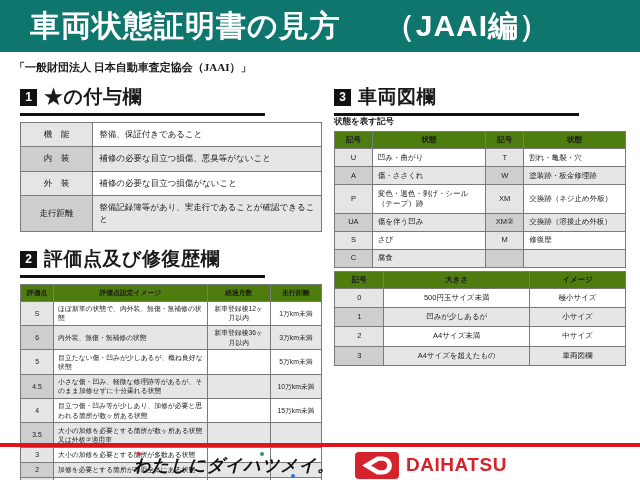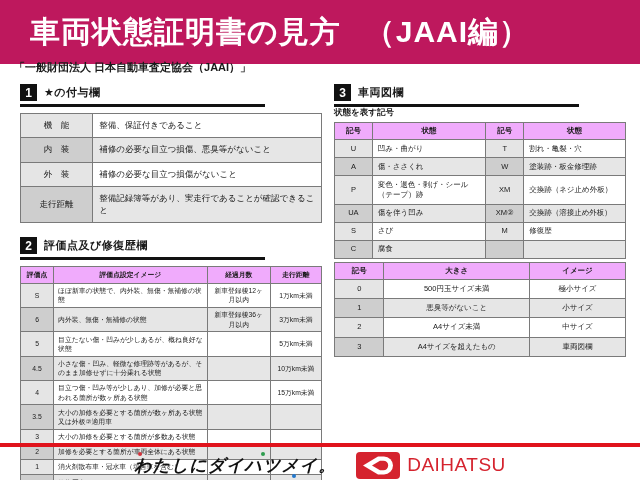--- a/index.html
+++ b/index.html
@@ -3,47 +3,47 @@
 <meta charset="utf-8">
 <style>
   html,body{margin:0;padding:0;}
   body{
     width:640px;height:480px;position:relative;overflow:hidden;
     background:#ffffff;color:#1a1a1a;
     font-family:"Liberation Sans","DejaVu Sans",sans-serif;
   }
   
   .banner{
-    position:absolute;top:0;left:0;width:640px;height:64px;
-    background:#be185d;display:flex;align-items:center;
-    padding-left:30px;box-sizing:border-box;gap:24px;
+    position:absolute;top:0;left:0;width:640px;height:52px;
+    background:#0f766e;display:flex;align-items:center;
+    padding-left:30px;box-sizing:border-box;gap:44px;
   }
   .banner-title{color:#fff;font-size:30px;font-weight:bold;letter-spacing:1px;}
   .banner-edition{color:#fff;font-size:30px;font-weight:bold;letter-spacing:1px;}
   
-  .source{position:absolute;top:60px;left:14px;font-size:11px;font-weight:bold;}
+  .source{position:absolute;top:60px;left:14px;font-size:11px;font-weight:bold;font-family:Liberation Serif, serif;}
   
   .col-left{position:absolute;top:84px;left:20px;width:302px;}
   .col-right{position:absolute;top:84px;left:334px;width:292px;}
   
   .sec-head{
     display:flex;align-items:center;gap:7px;
     border-bottom:3px solid #111;padding-bottom:3px;width:245px;
   }
   .sec-num{
     background:#111;color:#fff;width:17px;height:17px;flex:0 0 17px;
     display:flex;align-items:center;justify-content:center;
     font-size:12px;font-weight:bold;
   }
-  .sec-title{font-size:11px;font-weight:bold;letter-spacing:.5px;}
+  .sec-title{font-size:19px;font-weight:bold;letter-spacing:.5px;font-family:Liberation Serif, serif;}
   
   table.tbl{border-collapse:collapse;border:1px solid #444;width:100%;table-layout:fixed;}
   .tbl th,.tbl td{border:1px solid #7a7a7a;padding:2px 4px;vertical-align:middle;
     overflow:hidden;word-break:break-all;line-height:1.35;}
-  .tbl th{background:#f0abfc;font-weight:bold;text-align:center;}
+  .tbl th{background:#4d7c0f;font-weight:bold;text-align:center;}
   .tbl tbody tr:nth-child(even){background:#e6e6e6;}
   .tbl td.c0{background:rgba(0,0,0,0.10);text-align:center;}
   
   .tbl-star{margin-top:6px;font-size:8.5px;}
   .tbl-star td{padding:6px 6px;}
   
   .sec2{margin-top:14px;}
   .tbl-eval{margin-top:6px;font-size:6.8px;}
   .tbl-eval th{font-size:6.8px;padding:3px 2px;}
   .tbl-eval td{padding:2.5px 4px;}
@@ -65,21 +65,21 @@
     display:flex;align-items:center;justify-content:center;gap:20px;
   }
   .slogan{position:relative;font-size:17px;font-weight:bold;letter-spacing:1px;color:#111;
     font-style:italic;}
   .acc{position:absolute;width:4px;height:4px;border-radius:50%;}
   .acc-red{background:#d5333b;top:-2px;left:4px;}
   .acc-green{background:#2e9e4f;top:-2px;left:63%;}
   .acc-blue{background:#2277cc;bottom:-1px;left:78%;}
   .brand{display:flex;align-items:center;gap:7px;}
   .d-mark{display:inline-flex;}
-  .d-text{font-size:19px;font-weight:normal;color:#d5232e;letter-spacing:.5px;
+  .d-text{font-size:19px;font-weight:bold;color:#d5232e;letter-spacing:.5px;
     font-family:"Liberation Sans",sans-serif;}
 </style>
 </head>
 <body>
 
 <header class="banner">
   <span class="banner-title">車両状態証明書の見方</span>
   <span class="banner-edition">（JAAI編）</span>
 </header>
 
@@ -280,21 +280,21 @@
       </tr>
     </thead>
     <tbody>
         <tr>
           <td class="c0">0</td>
           <td class="c1">500円玉サイズ未満</td>
           <td class="c2">極小サイズ</td>
         </tr>
         <tr>
           <td class="c0">1</td>
-          <td class="c1">悪臭等がないこと</td>
+          <td class="c1">凹みが少しあるが</td>
           <td class="c2">小サイズ</td>
         </tr>
         <tr>
           <td class="c0">2</td>
           <td class="c1">A4サイズ未満</td>
           <td class="c2">中サイズ</td>
         </tr>
         <tr>
           <td class="c0">3</td>
           <td class="c1">A4サイズを超えたもの</td>

